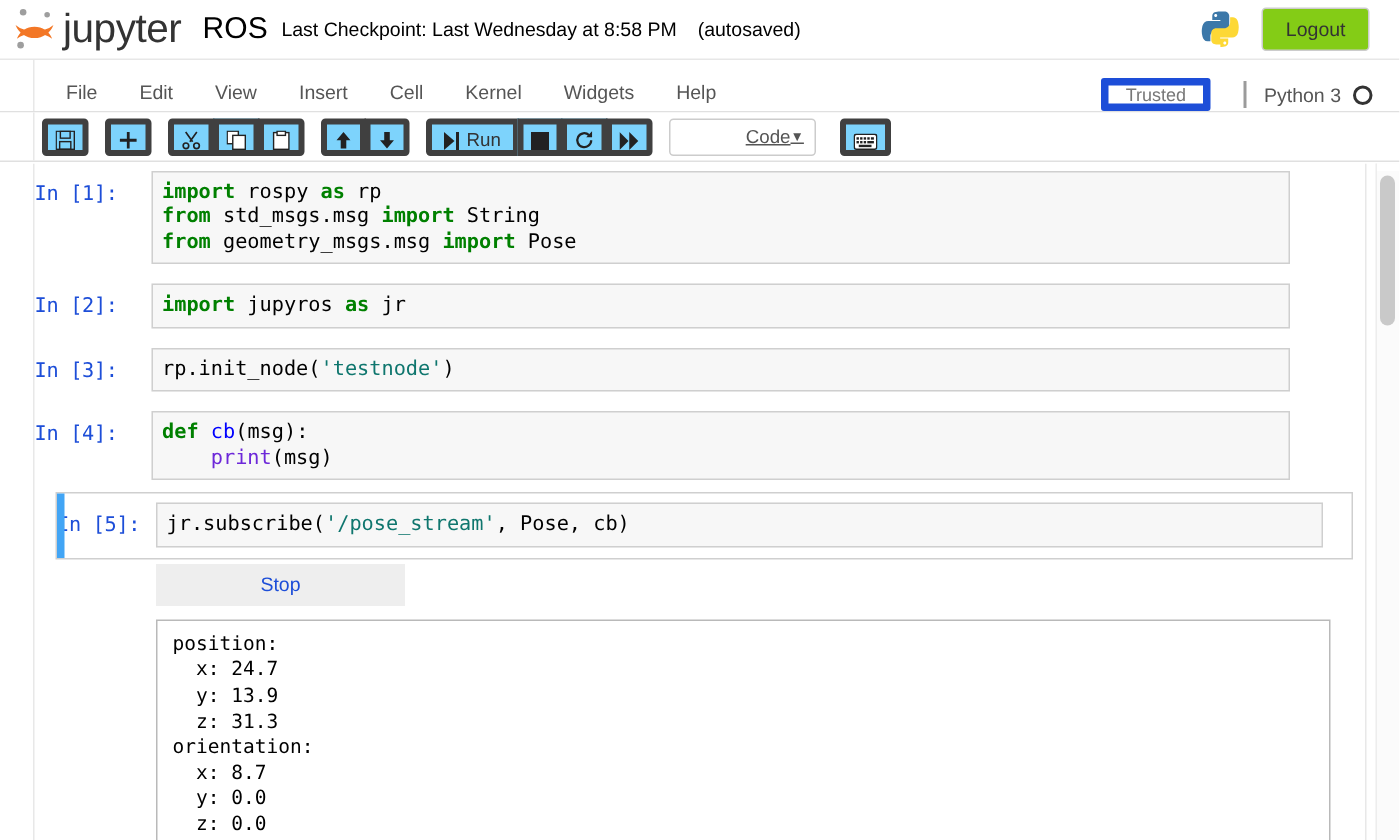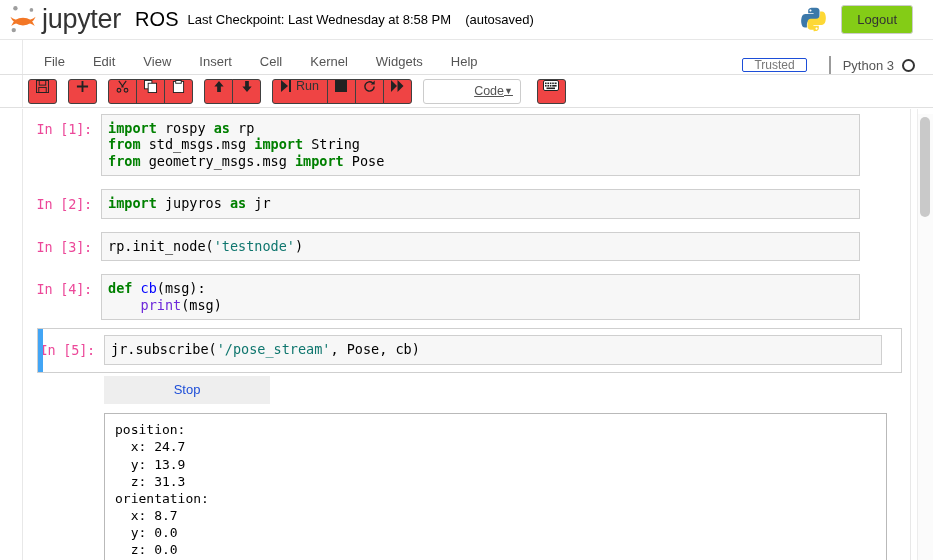--- a/index.html
+++ b/index.html
@@ -102,21 +102,21 @@
     line-height: 1;
   }
   .menubar-right {
     margin-left: auto;
     display: flex;
     align-items: center;
   }
   .trusted-badge {
     font-size: 12px;
     color: #777;
-    border: 1px solid #1d4ed8;
+    border: 5px solid #1d4ed8;
     border-radius: 2px;
     padding: 0 11px;
     background: #fff;
     line-height: 1;
     margin-left: 12px;
   }
   .kernel-sep {
     width: 2px;
     height: 18px;
     background: #9b9b9b;
@@ -153,24 +153,24 @@
     width: 1px;
     background: #e8e8e8;
   }
   .tb-group {
     display: flex;
     margin-right: 11px;
   }
   .tb-btn {
     min-width: 29px;
     height: 25px;
-    border: 1px solid #404040;
-    background: #ef4444;
-    display: flex;
-    align-items: flex-start;
+    border: 4px solid #404040;
+    background: #7dd3fc;
+    display: flex;
+    align-items: flex-end;
     justify-content: center;
     margin-left: -1px;
     box-sizing: border-box;
     cursor: pointer;
     color: #222;
     font-size: 13px;
     border-radius: 0;
     padding: 0 5px;
   }
   .tb-group .tb-btn:first-child { margin-left: 0; border-radius: 3px 0 0 3px;}
@@ -234,23 +234,23 @@
   .cell.selected::before {
     content: "";
     position: absolute;
     left: 0; top: 0; bottom: 0;
     width: 5px;
     background: #42a5f5;
   }
   .prompt {
     width: 78px;
     min-width: 78px;
-    text-align: right;
+    text-align: left;
     padding-right: 9px;
-    color: #ec4899;
+    color: #1d4ed8;
     font-family: "DejaVu Sans Mono", monospace;
     font-size: 13.5px;
     padding-top: 7px;
     box-sizing: border-box;
     letter-spacing: -0.2px;
   }
   .cell.selected .prompt { width: 66px; min-width: 66px; }
   .input-box {
     flex: 1;
     background: #f7f7f7;

